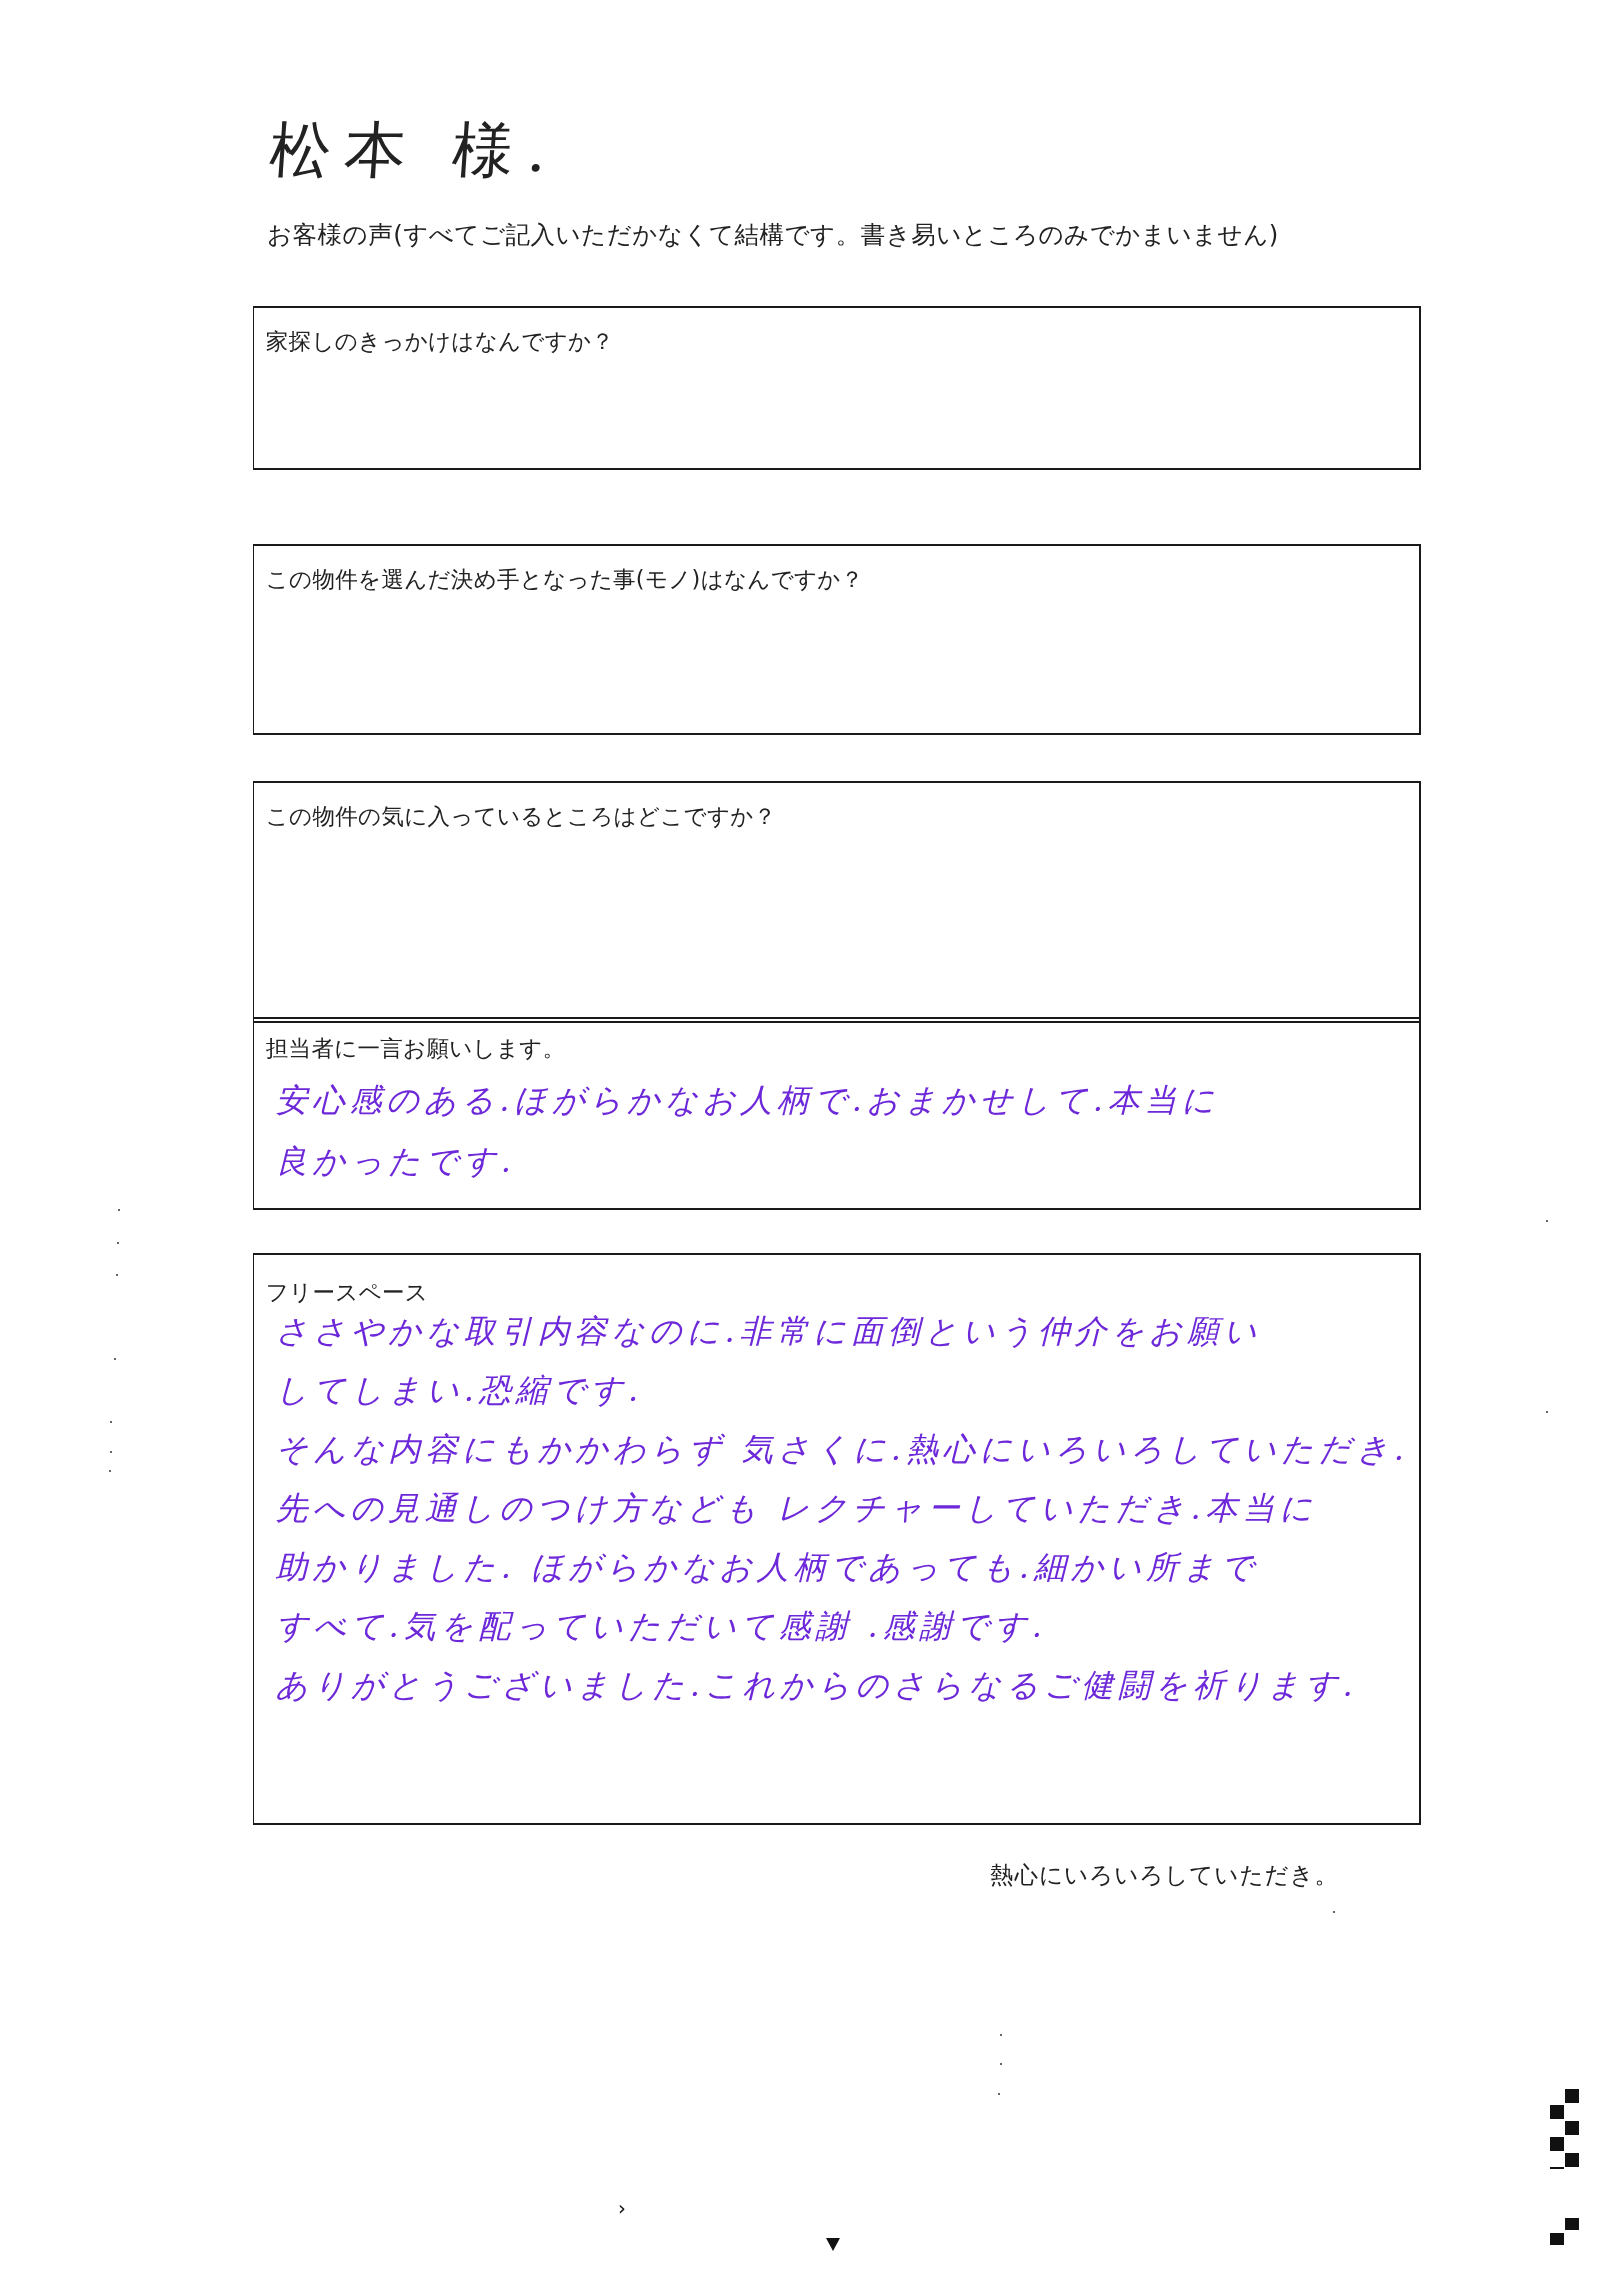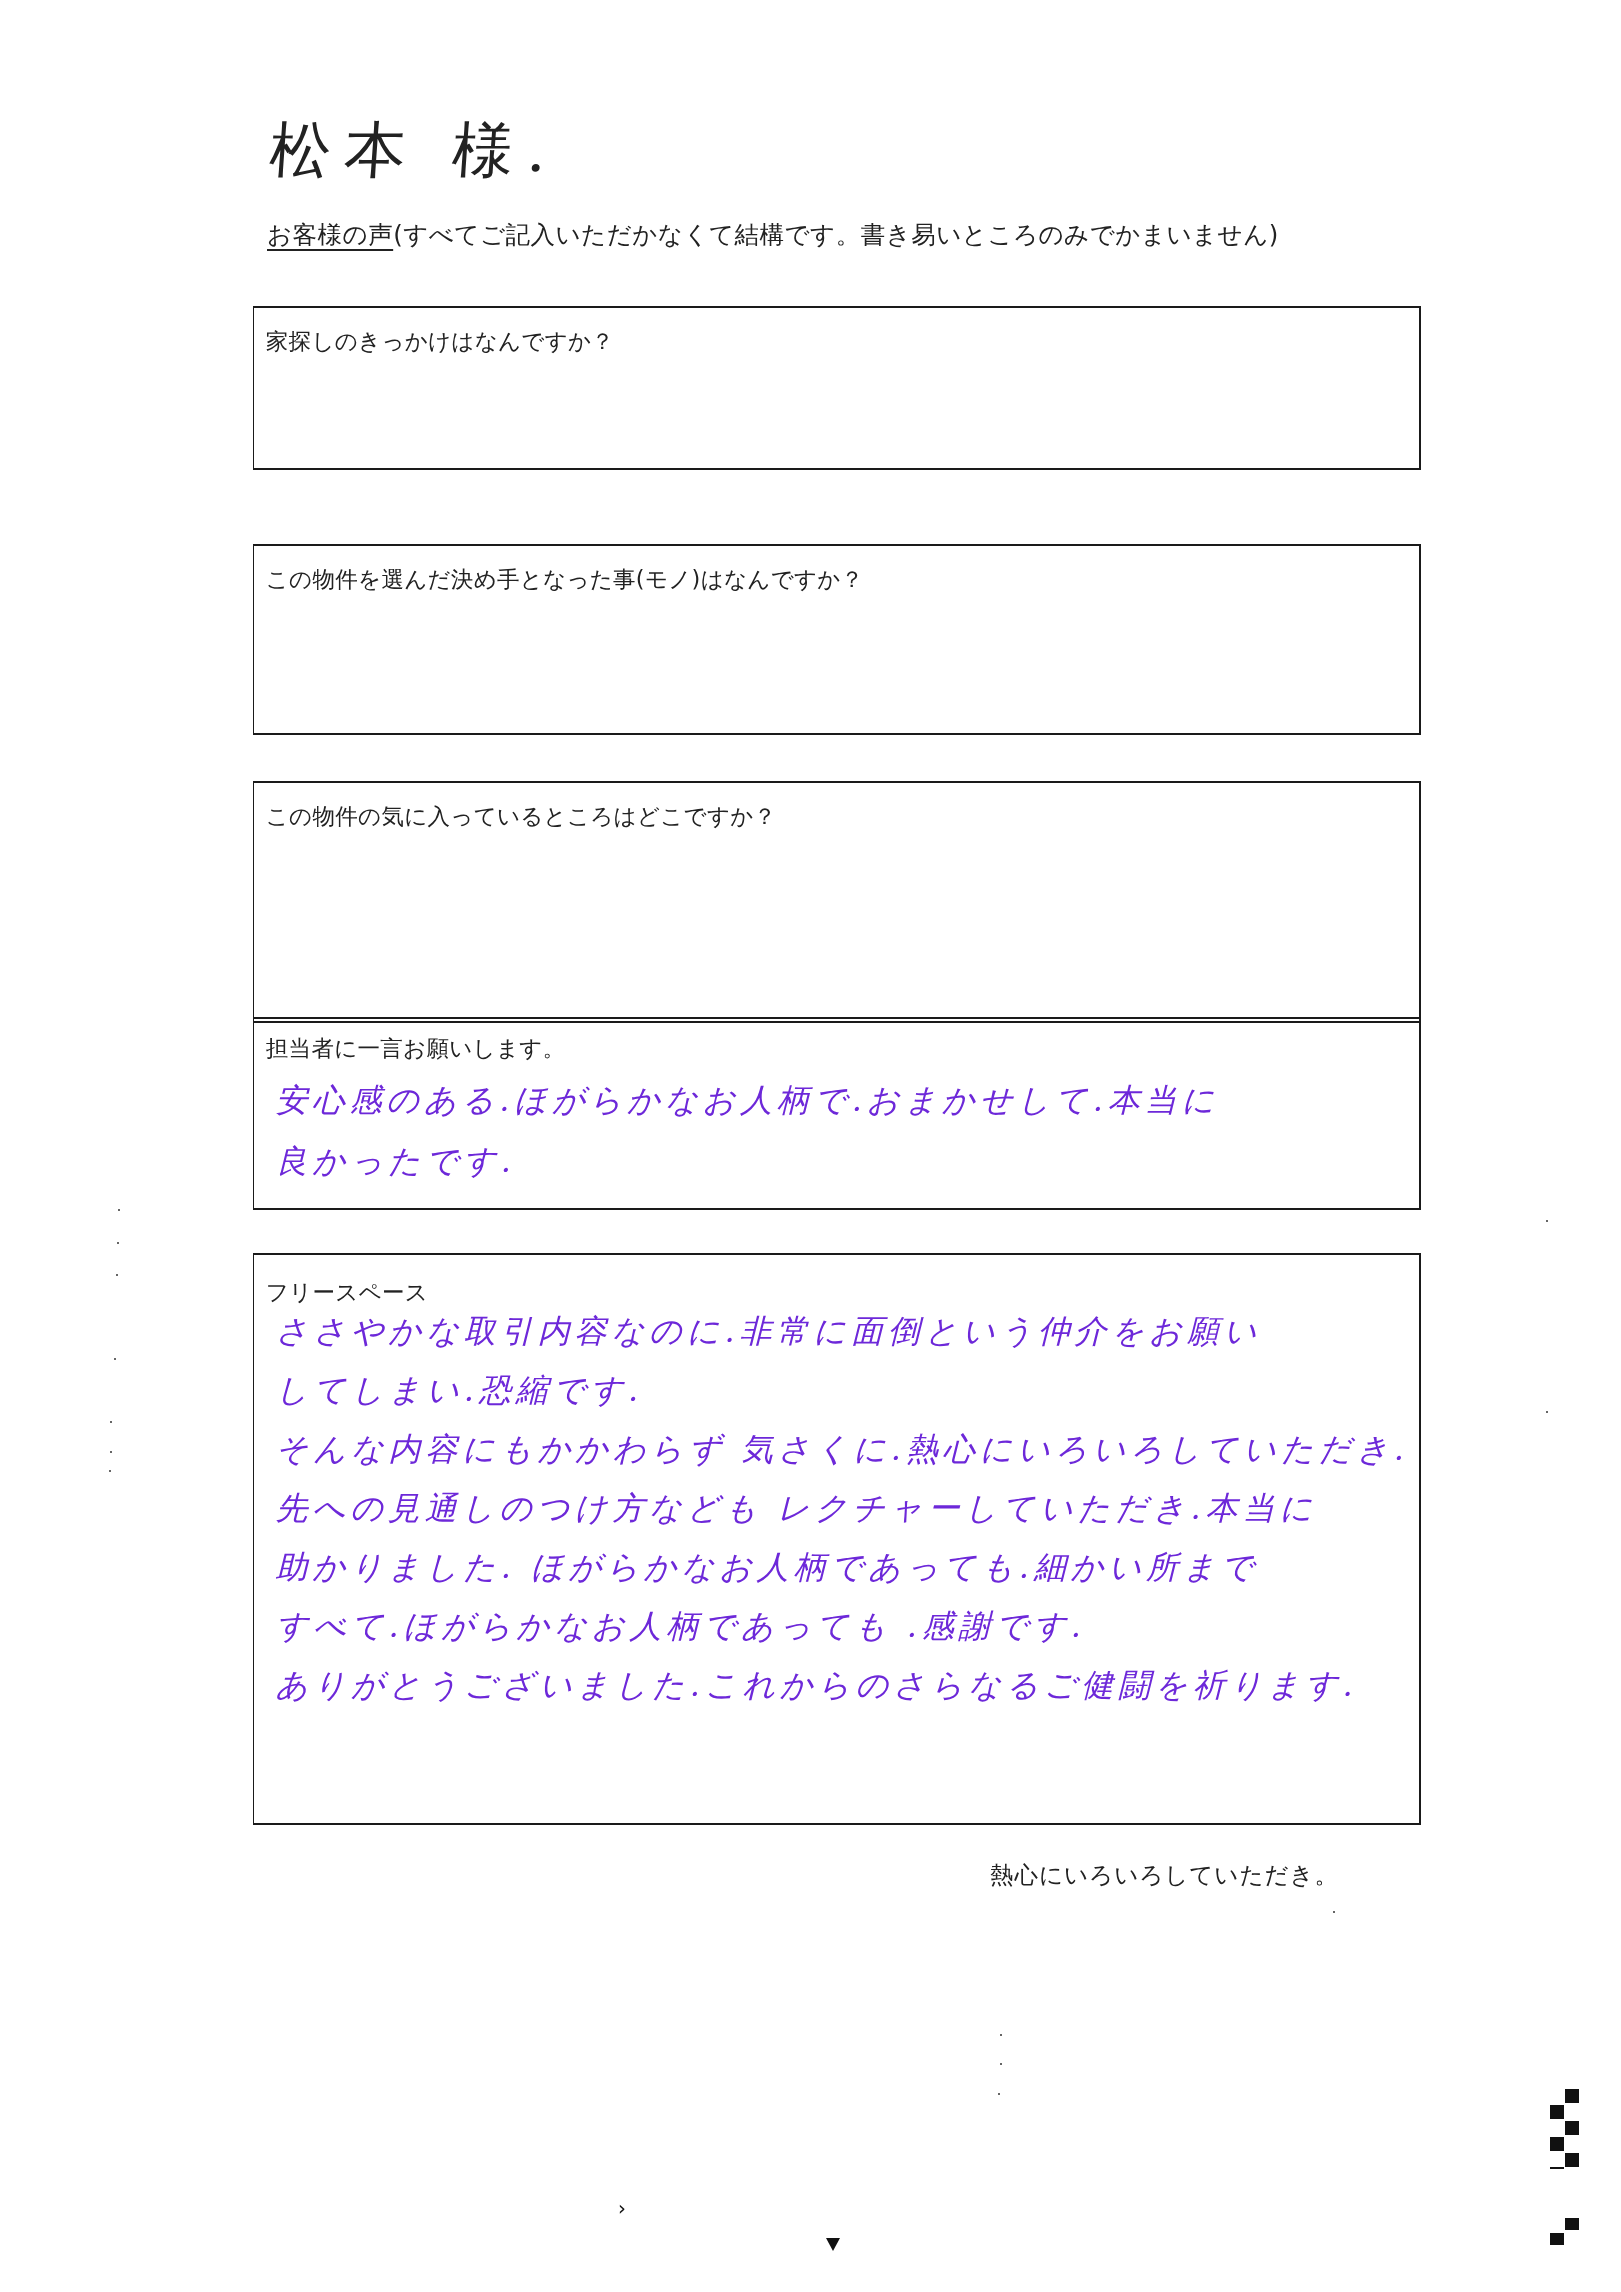--- a/index.html
+++ b/index.html
@@ -9,21 +9,21 @@
     }
     .recipient {
       position: absolute; left: 270px; top: 110px;
       font-family: "DejaVu Serif", serif; font-size: 61px; letter-spacing: 13.7px;
       font-weight: 300; color: #222; transform: skewX(-4deg);
     }
     .intro {
       position: absolute; left: 267px; top: 218px;
       font-size: 24.5px; color: #222; letter-spacing: 0.5px;
     }
-    .intro .lead { text-decoration: underline; text-underline-offset: 5.9px; text-decoration-thickness: 2px; }
+    .intro .lead { text-underline-offset: 5.9px; text-decoration-thickness: 2px; }
     .qbox {
       position: absolute; left: 253px; width: 1168px;
       border: 2px solid #1a1a1a; box-sizing: border-box;
       border-left-width: 1.5px; border-right-width: 2px; border-bottom-width: 2.9px;
     }
     .qlabel {
       position: absolute; left: 11.8px; top: 17.6px; font-size: 22.5px; color: #222;
       letter-spacing: 0.3px;
     }
     .answer {
@@ -75,21 +75,21 @@
 </div>
 
 <div class="qbox" style="top:1253px;height:572px;">
   <div class="qlabel" style="top:22px;">フリースペース</div>
   <div class="answer" style="top:47px;line-height:59px;">
     <span class="line">ささやかな取引内容なのに.非常に面倒という仲介をお願い</span>
     <span class="line">してしまい.恐縮です.</span>
     <span class="line">そんな内容にもかかわらず 気さくに.熱心にいろいろしていただき.</span>
     <span class="line">先への見通しのつけ方なども レクチャーしていただき.本当に</span>
     <span class="line">助かりました. ほがらかなお人柄であっても.細かい所まで</span>
-    <span class="line">すべて.ほがらかなお人柄であっても .感謝です.</span>
+    <span class="line">すべて.気を配っていただいて感謝 .感謝です.</span>
     <span class="line">ありがとうございました.これからのさらなるご健闘を祈ります.</span>
   </div>
 </div>
 
 <div class="thanks">熱心にいろいろしていただき。</div>
 
 <div>
   <div class="mark" style="left:1565px;top:2089px;width:13.7px;height:13.7px;"></div>
   <div class="mark" style="left:1550px;top:2105px;width:13.7px;height:13.7px;"></div>
   <div class="mark" style="left:1565px;top:2121px;width:13.7px;height:13.7px;"></div>

